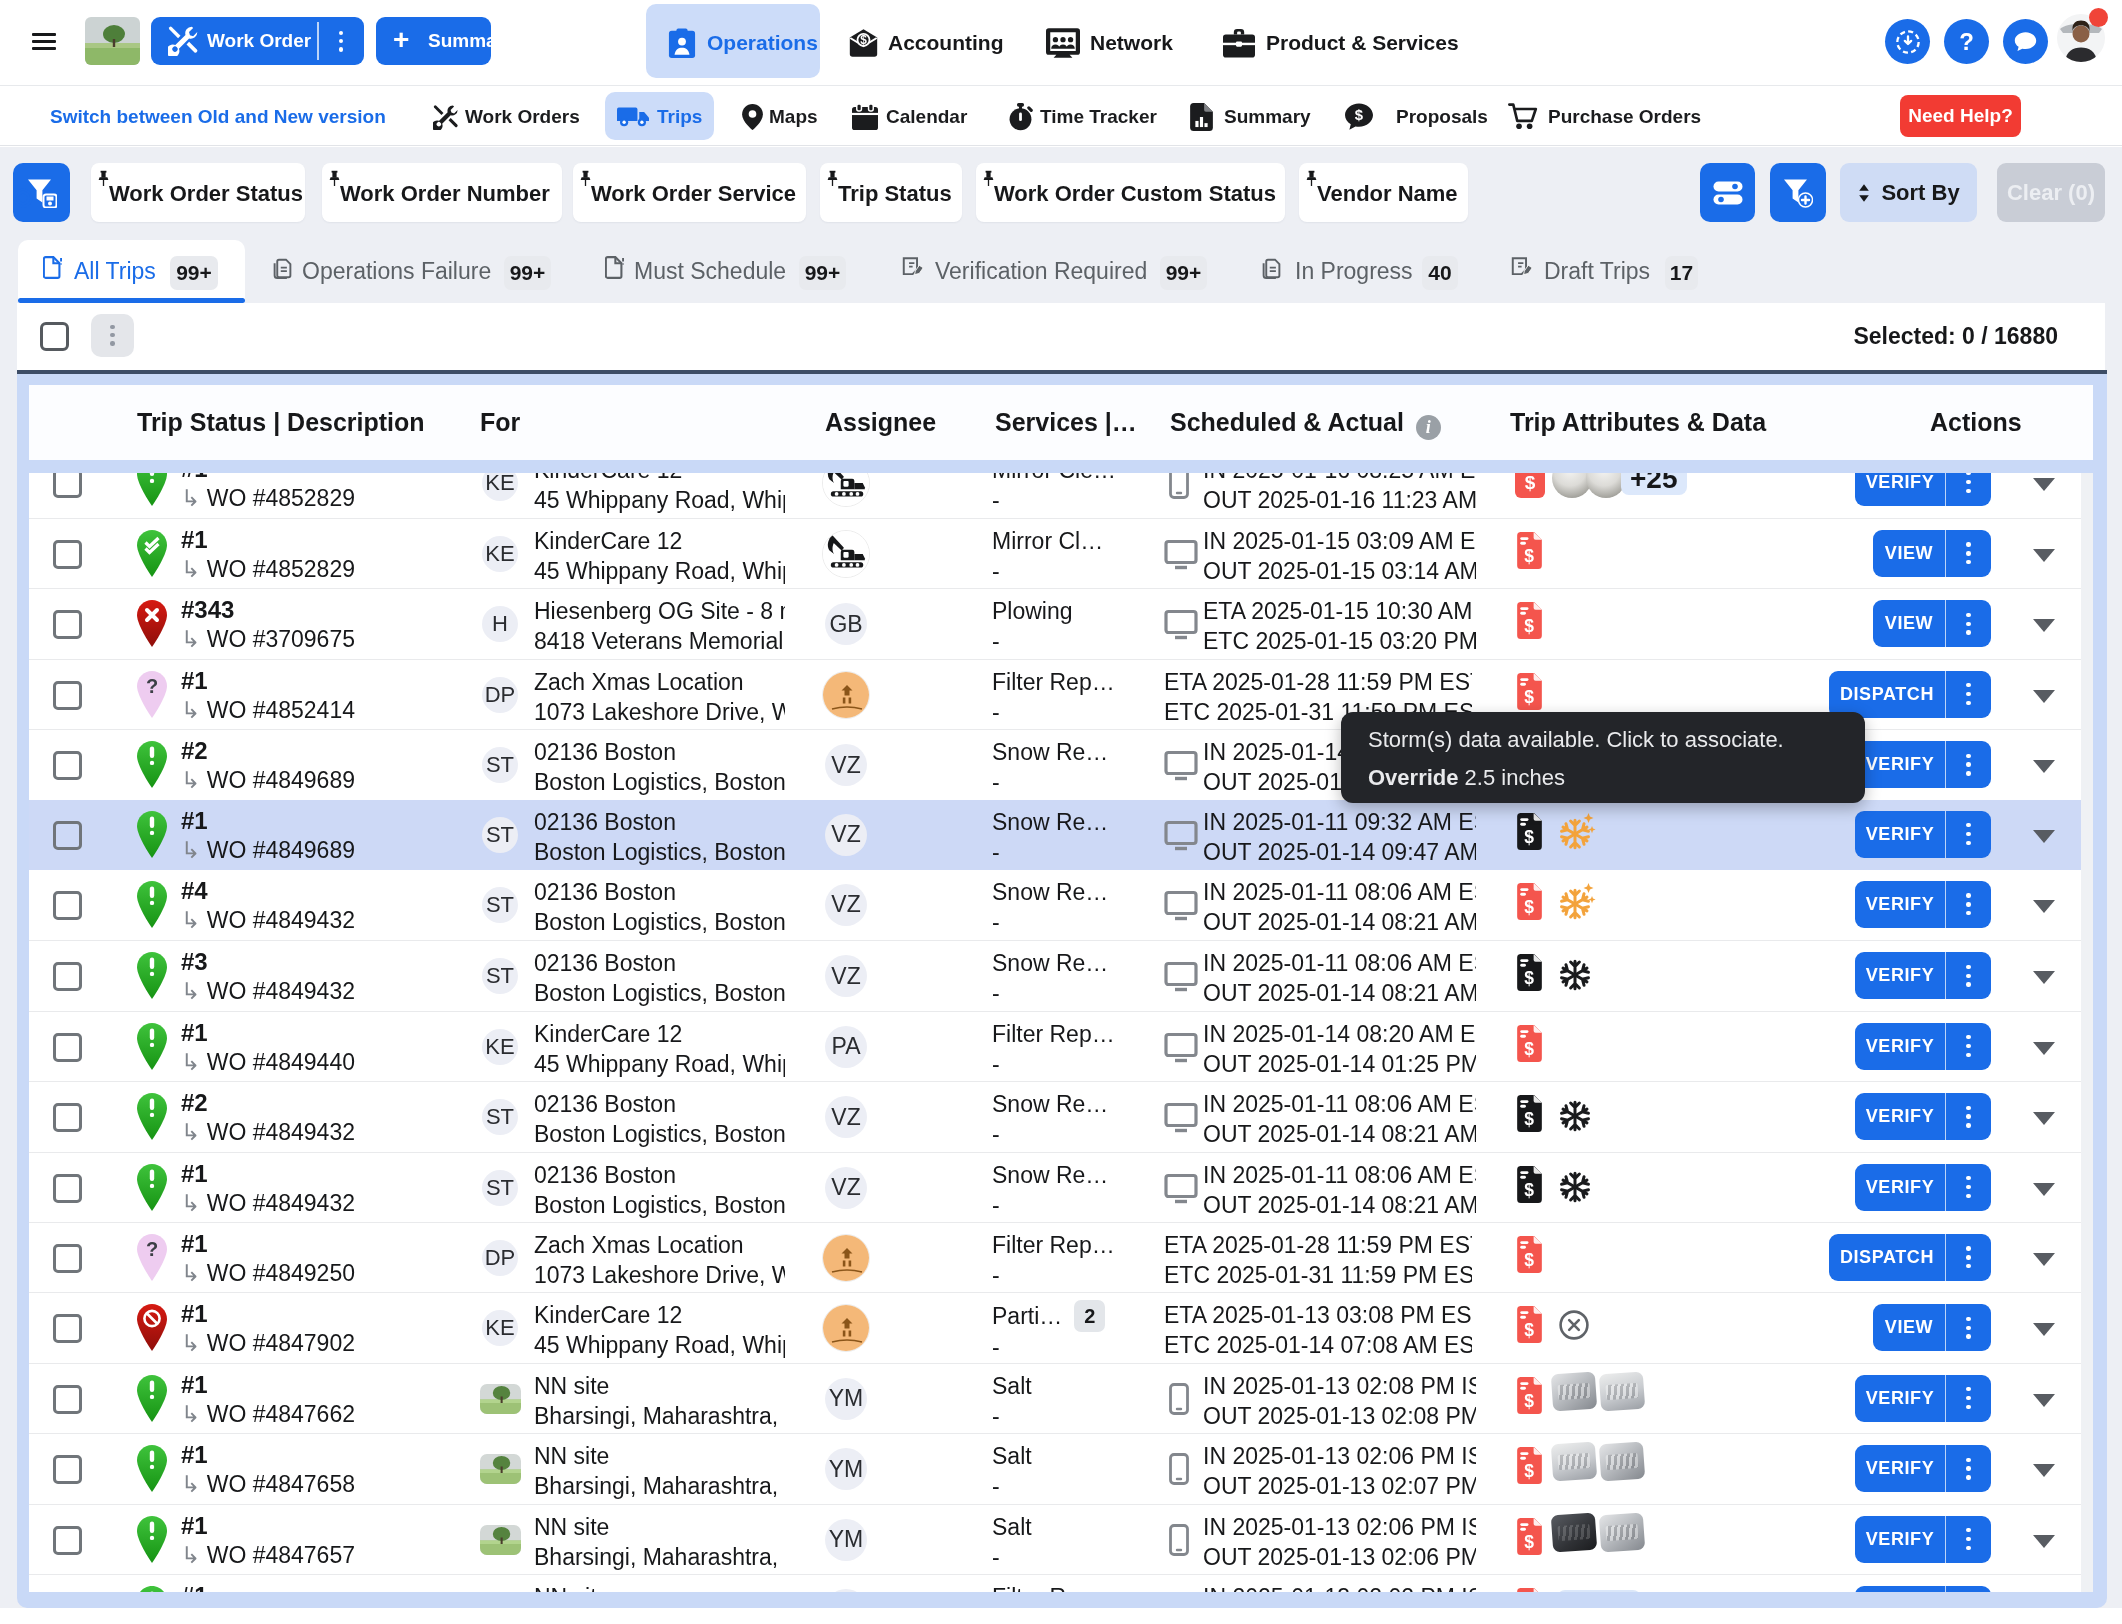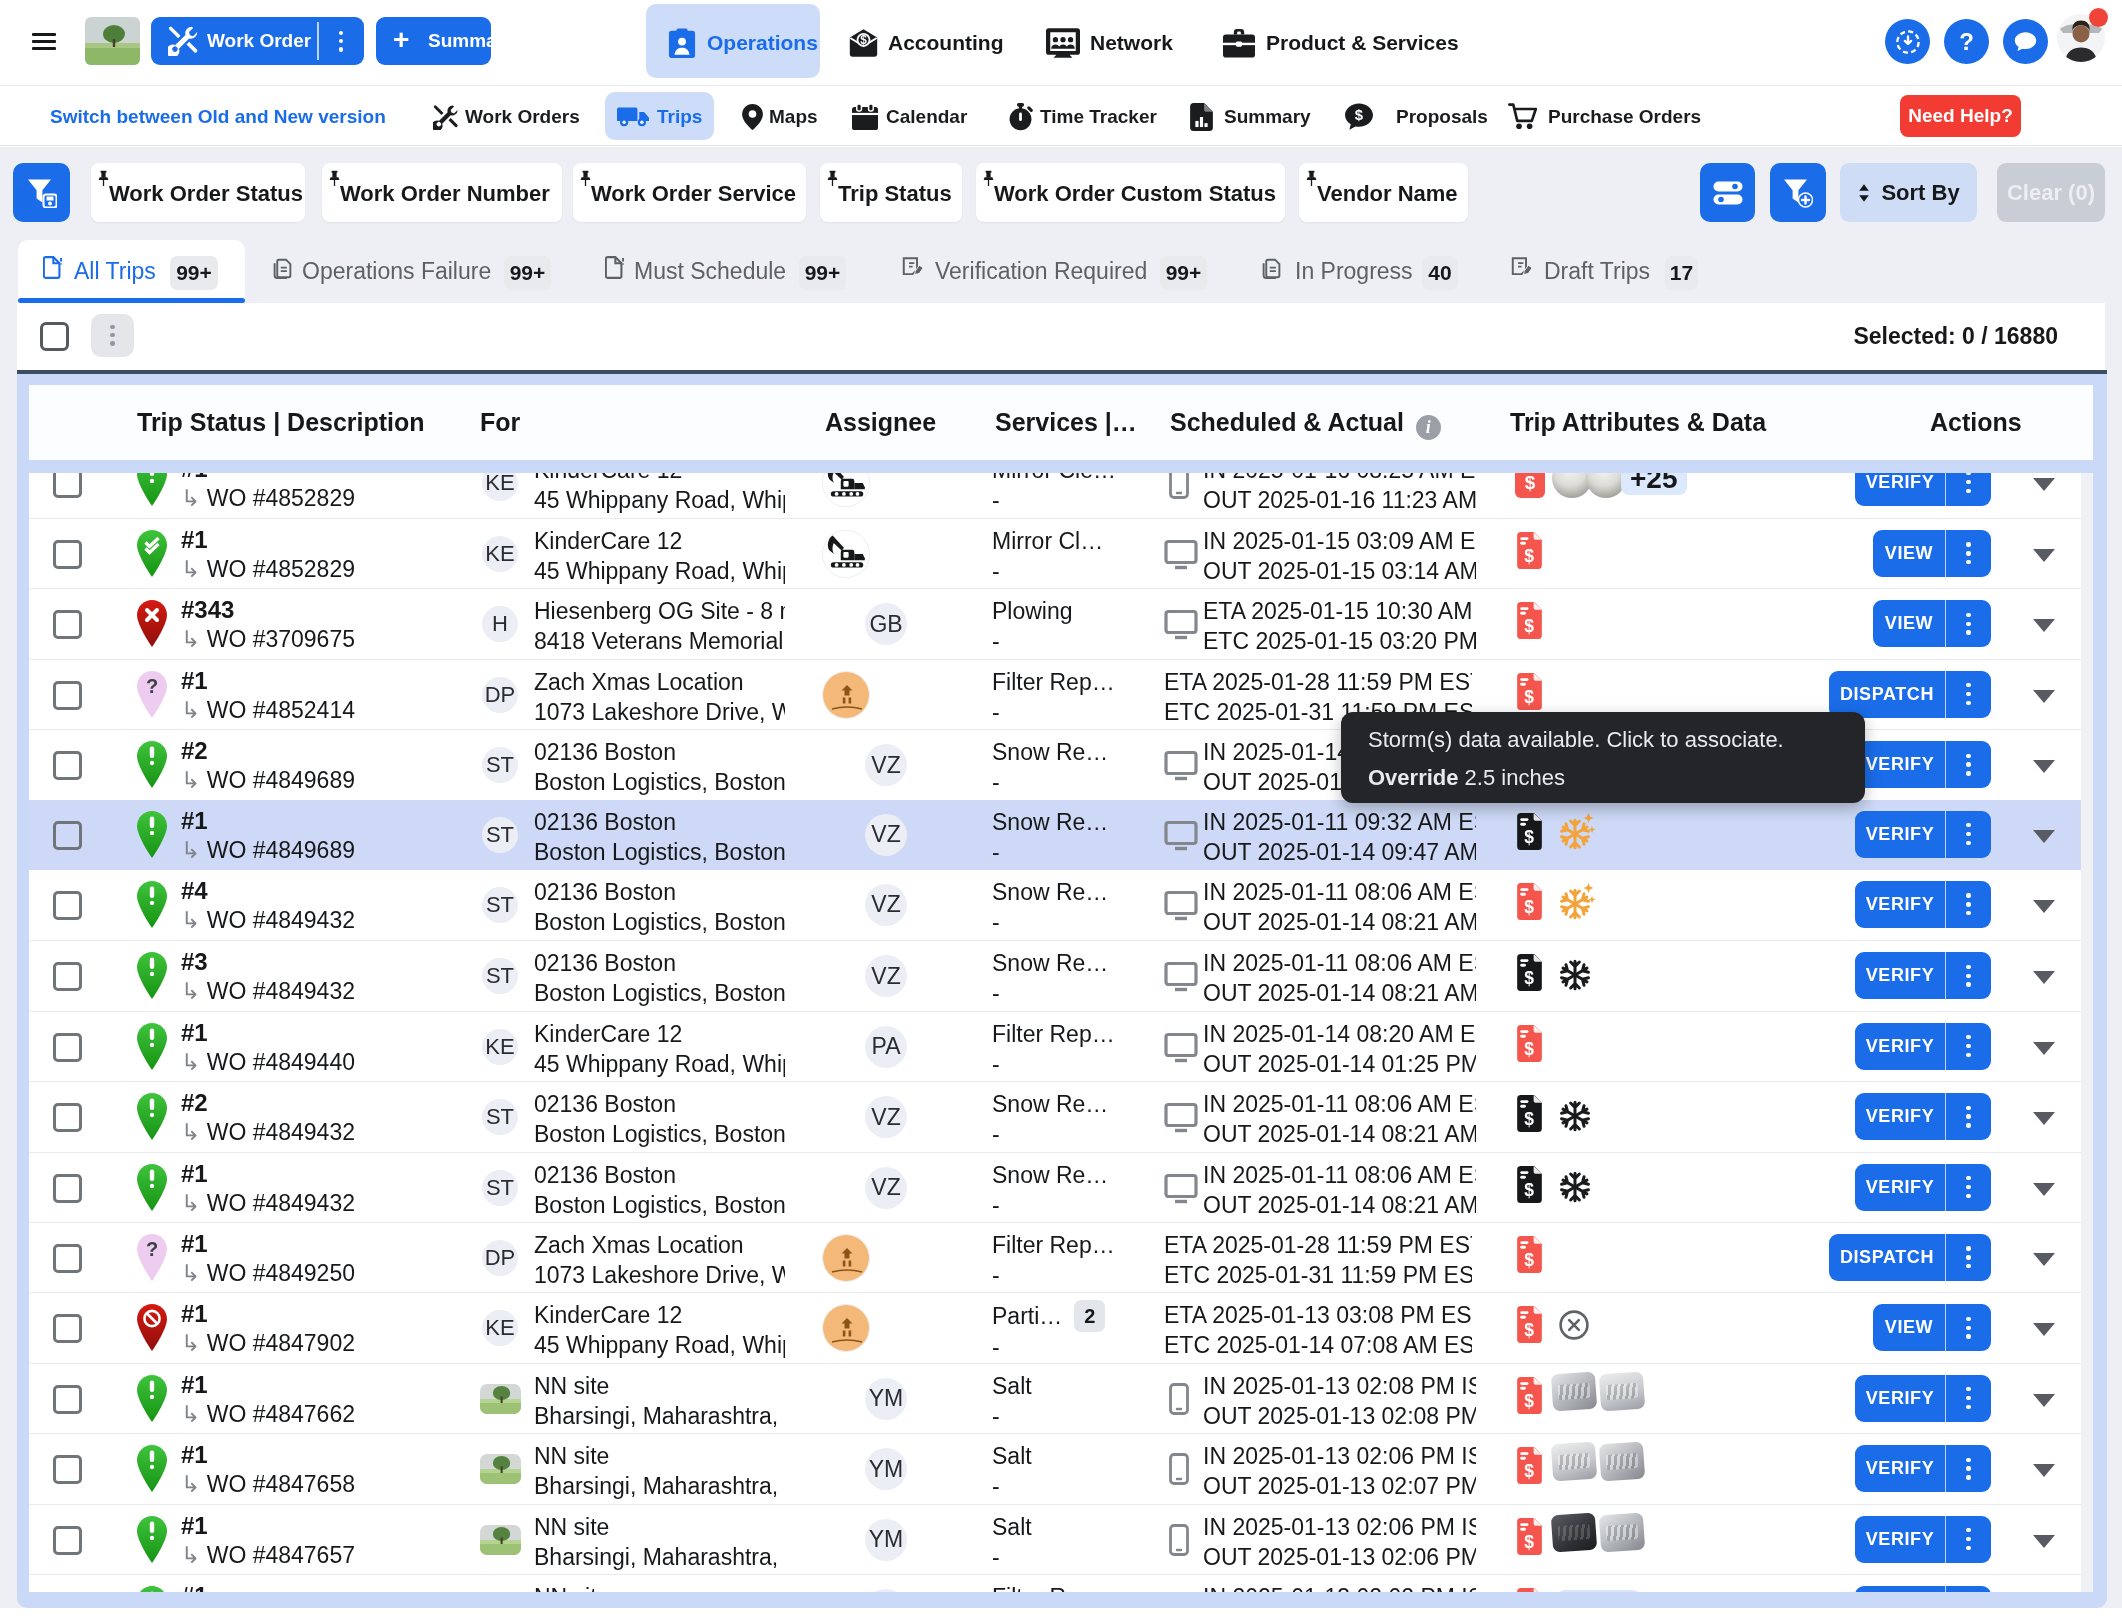--- a/index.html
+++ b/index.html
@@ -57,21 +57,21 @@
 .cb { position:absolute; left:24px; top:21px; width:29px; height:29px; border:3px solid #70757a; border-radius:5px; }
 .pin { position:absolute; left:108px; top:11px; width:30px; height:47px; }
 .c1 { position:absolute; left:152px; top:7px; }
 .num { font-size:24px; font-weight:bold; color:#17181a; line-height:28px;}
 .wo { font-size:23px; color:#17181a; line-height:31px; white-space:nowrap;}
 .arr { color:#80858c; }
 .fav { position:absolute; left:453px; top:17px; width:36px; height:36px; border-radius:50%; background:#eceef5; color:#2a2c30; font-size:22px; display:flex; align-items:center; justify-content:center; }
 .fthumb { position:absolute; left:451px; top:20px; width:41px; height:30px; border-radius:7px; overflow:hidden; }
 .forc { position:absolute; left:505px; top:7px; width:251px; overflow:hidden; }
 .forc div { font-size:23px; color:#17181a; line-height:30px; white-space:nowrap; }
-.aav { position:absolute; left:796px; top:14px; width:42px; height:42px; border-radius:50%; background:#eceef5; color:#2a2c30; font-size:23px; display:flex; align-items:center; justify-content:center;margin-left:40px; }
+.aav { position:absolute; left:796px; top:14px; width:42px; height:42px; border-radius:50%; background:#eceef5; color:#2a2c30; font-size:23px; display:flex; align-items:center; justify-content:center; }
 .aimg { position:absolute; left:793px; top:11px; width:48px; height:48px; border-radius:50%; overflow:hidden; background:#fff; border:1px solid #ececec; }
 .svc { position:absolute; left:963px; top:7px; width:160px; }
 .svc div { font-size:23px; color:#17181a; line-height:30px; white-space:nowrap; overflow:hidden; }
 .nbadge { display:inline-block; background:#e3e6ea; border-radius:7px; font-size:20px; font-weight:bold; padding:1px 10px; margin-left:12px; vertical-align:1px;}
 .dev { position:absolute; left:1135px; top:20px; width:34px; height:32px; }
 .devp { position:absolute; left:1140px; top:19px; width:20px; height:32px; }
 .sched { position:absolute; top:7px; overflow:hidden; }
 .sched div { font-size:23px; color:#17181a; line-height:30px; white-space:nowrap; }
 .attrs { position:absolute; left:1486px; top:13px; height:44px; }
 .doc { position:absolute; left:0; top:0; width:29px; height:37px; }

